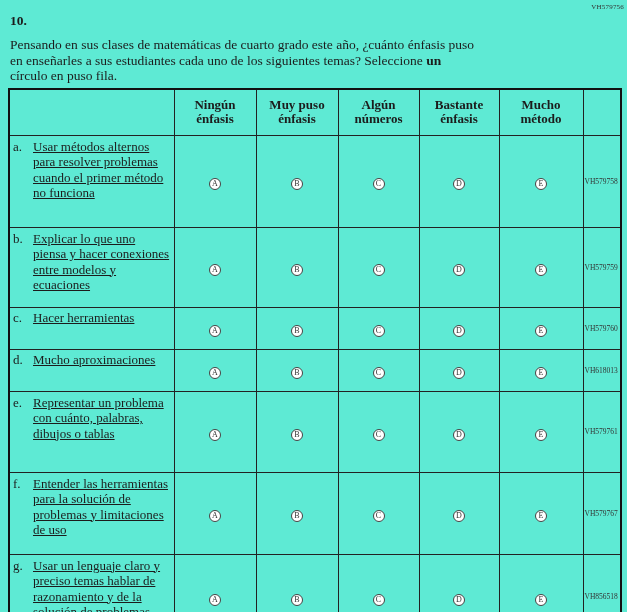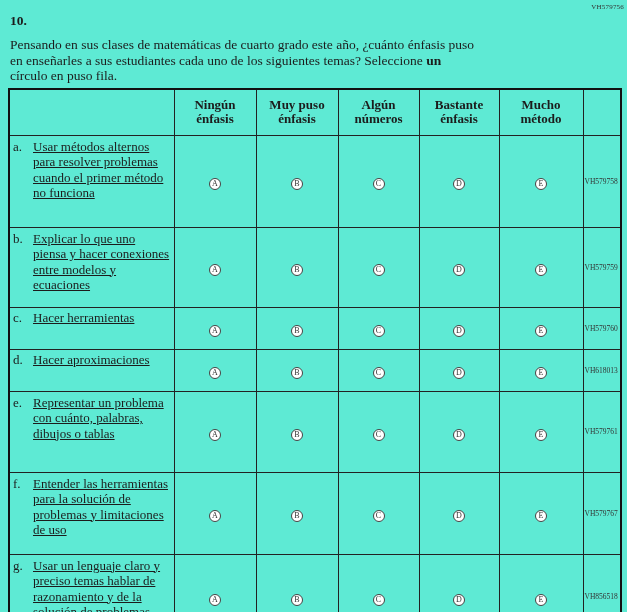--- a/index.html
+++ b/index.html
@@ -183,21 +183,21 @@
           <td class="opt-cell"><span class="bubble">B</span></td>
           <td class="opt-cell"><span class="bubble">C</span></td>
           <td class="opt-cell"><span class="bubble">D</span></td>
           <td class="opt-cell"><span class="bubble">E</span></td>
           <td class="code-cell">VH579760</td>
         </tr>
         <tr>
           <td class="topic-cell">
             <div class="topic-inner">
               <span class="row-letter">d.</span>
-              <span class="row-label">Hacer aproximaciones</span>
+              <span class="row-label">Mucho aproximaciones</span>
             </div>
           </td>
           <td class="opt-cell"><span class="bubble">A</span></td>
           <td class="opt-cell"><span class="bubble">B</span></td>
           <td class="opt-cell"><span class="bubble">C</span></td>
           <td class="opt-cell"><span class="bubble">D</span></td>
           <td class="opt-cell"><span class="bubble">E</span></td>
           <td class="code-cell">VH618013</td>
         </tr>
         <tr>

